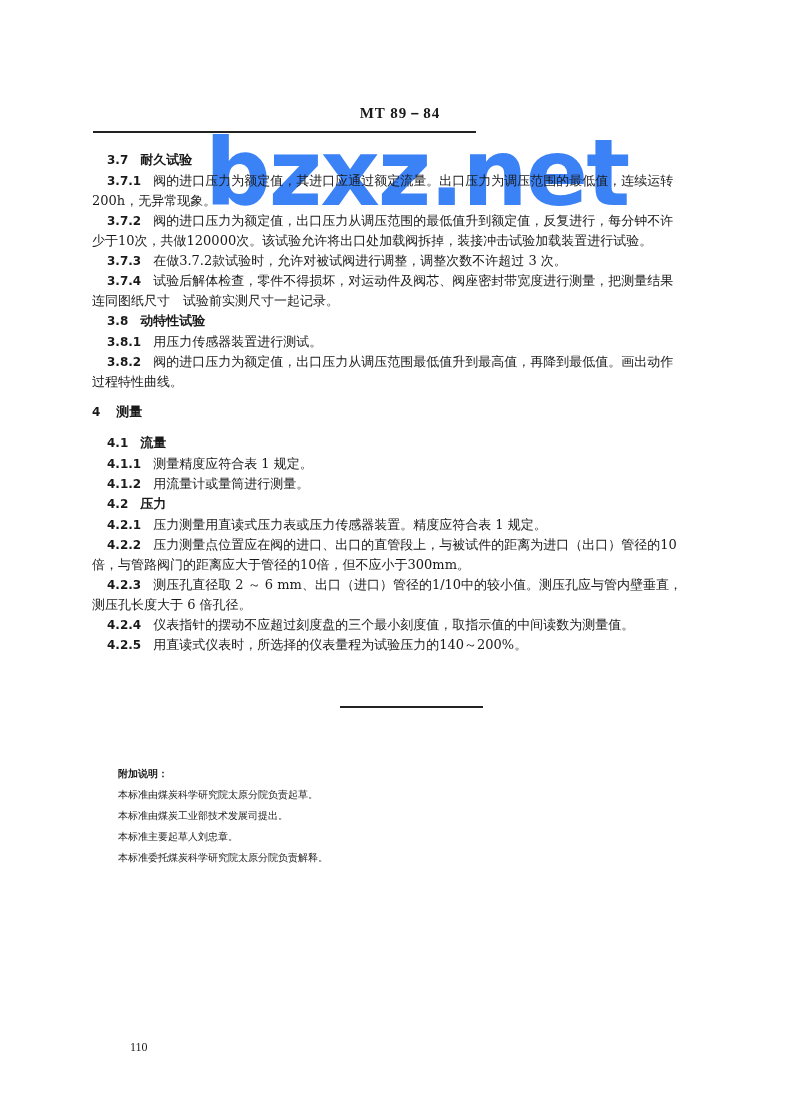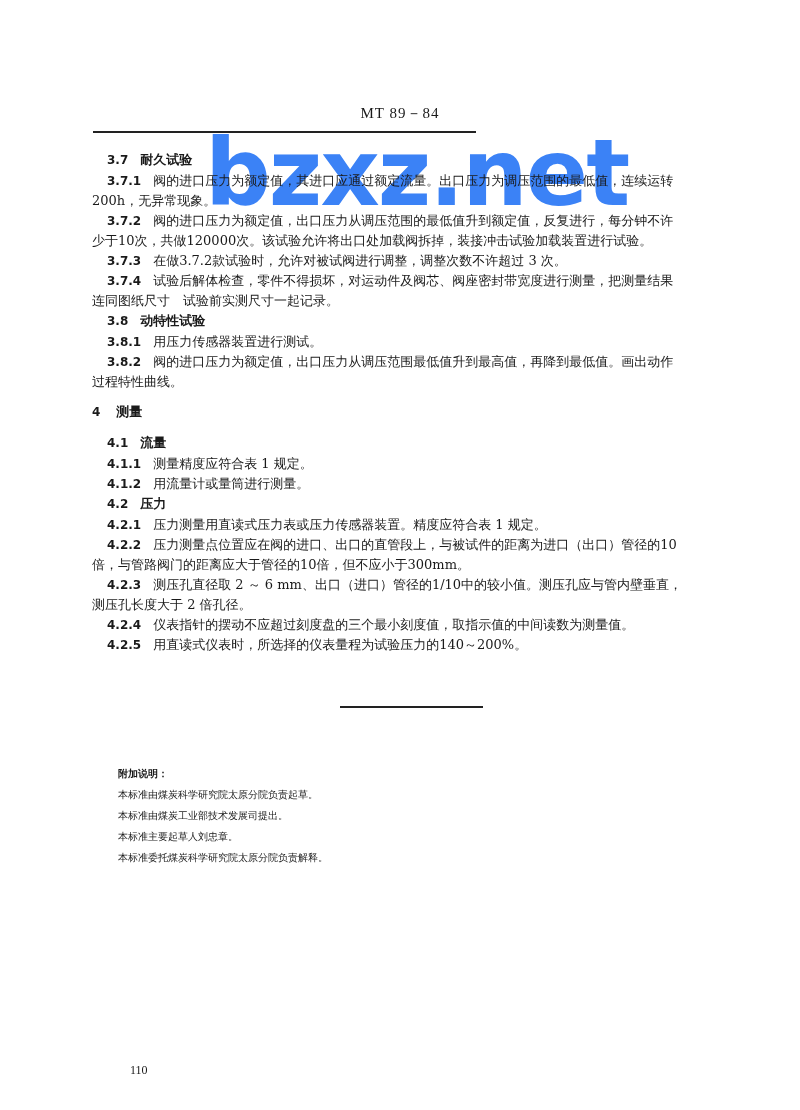--- a/index.html
+++ b/index.html
@@ -10,21 +10,21 @@
   }
   .watermark {
     position: absolute; left: 205px; top: 128px;
     font-family: "DejaVu Sans", "Liberation Sans", sans-serif;
     font-weight: bold; font-size: 92px; letter-spacing: -2px;
     color: #3b82f6; line-height: 1; z-index: 0; user-select: none;
   }
   .header-title {
     position: absolute; top: 104px; left: 0; width: 800px; text-align: center;
     font-family: "Liberation Serif", "DejaVu Serif", serif;
-    font-size: 15px; font-weight: normal; letter-spacing: 1px; z-index: 1;
+    font-size: 15px; font-weight: bold; letter-spacing: 1px; z-index: 1;
   }
   .rule-long { position: absolute; top: 131px; left: 95px; width: 380px; border-top: 2px solid #222; }
   .content { position: absolute; left: 92px; top: 150px; width: 700px; z-index: 1; }
   .line {
     font-size: 13px; line-height: 20px; white-space: nowrap;
     font-family: "DejaVu Serif", "Liberation Serif", serif;
   }
   .num {
     font-family: "DejaVu Sans", "Liberation Sans", sans-serif;
     font-weight: bold; font-size: 12px; margin-right: 12px;
@@ -32,21 +32,21 @@
   .ind1 { padding-left: 15px; }
   .ind0 { padding-left: 0; }
   .heading-txt { font-weight: bold; font-family: Liberation Mono, monospace; font-size: 13px; }
   .gap { height: 10px; }
   .section-rule {
     position: absolute; left: 340px; top: 706px; width: 143px; border-top: 2px solid #222;
   }
   .notes { position: absolute; left: 118px; top: 763px; z-index: 1; }
   .notes .line { line-height: 21px; font-size: 10px; }
   .page-number {
-    position: absolute; left: 130px; top: 1063px; font-size: 12px;
+    position: absolute; left: 130px; top: 1040px; font-size: 12px;
     font-family: "Liberation Serif", "DejaVu Serif", serif;
   }
 </style>
 </head>
 <body>
 
 <div class="watermark">bzxz.net</div>
 
 <div class="header-title">MT 89－84</div>
 <div class="rule-long" style="left:93px;width:383px;"></div>
@@ -115,21 +115,21 @@
     <div class="line ind1"><span class="num">4.2.1</span><span>压力测量用直读式压力表或压力传感器装置。精度应符合表 1 规定。</span></div>
   </div>
 
   <div>
     <div class="line ind1"><span class="num">4.2.2</span><span>压力测量点位置应在阀的进口、出口的直管段上，与被试件的距离为进口（出口）管径的10</span></div>
     <div class="line ind0"><span>倍，与管路阀门的距离应大于管径的10倍，但不应小于300mm。</span></div>
   </div>
 
   <div>
     <div class="line ind1"><span class="num">4.2.3</span><span>测压孔直径取 2 ～ 6 mm、出口（进口）管径的1/10中的较小值。测压孔应与管内壁垂直，</span></div>
-    <div class="line ind0"><span>测压孔长度大于 2 倍孔径。</span></div>
+    <div class="line ind0"><span>测压孔长度大于 6 倍孔径。</span></div>
   </div>
 
   <div>
     <div class="line ind1"><span class="num">4.2.4</span><span>仪表指针的摆动不应超过刻度盘的三个最小刻度值，取指示值的中间读数为测量值。</span></div>
   </div>
 
   <div>
     <div class="line ind1"><span class="num">4.2.5</span><span>用直读式仪表时，所选择的仪表量程为试验压力的140～200%。</span></div>
   </div>
 </div>

